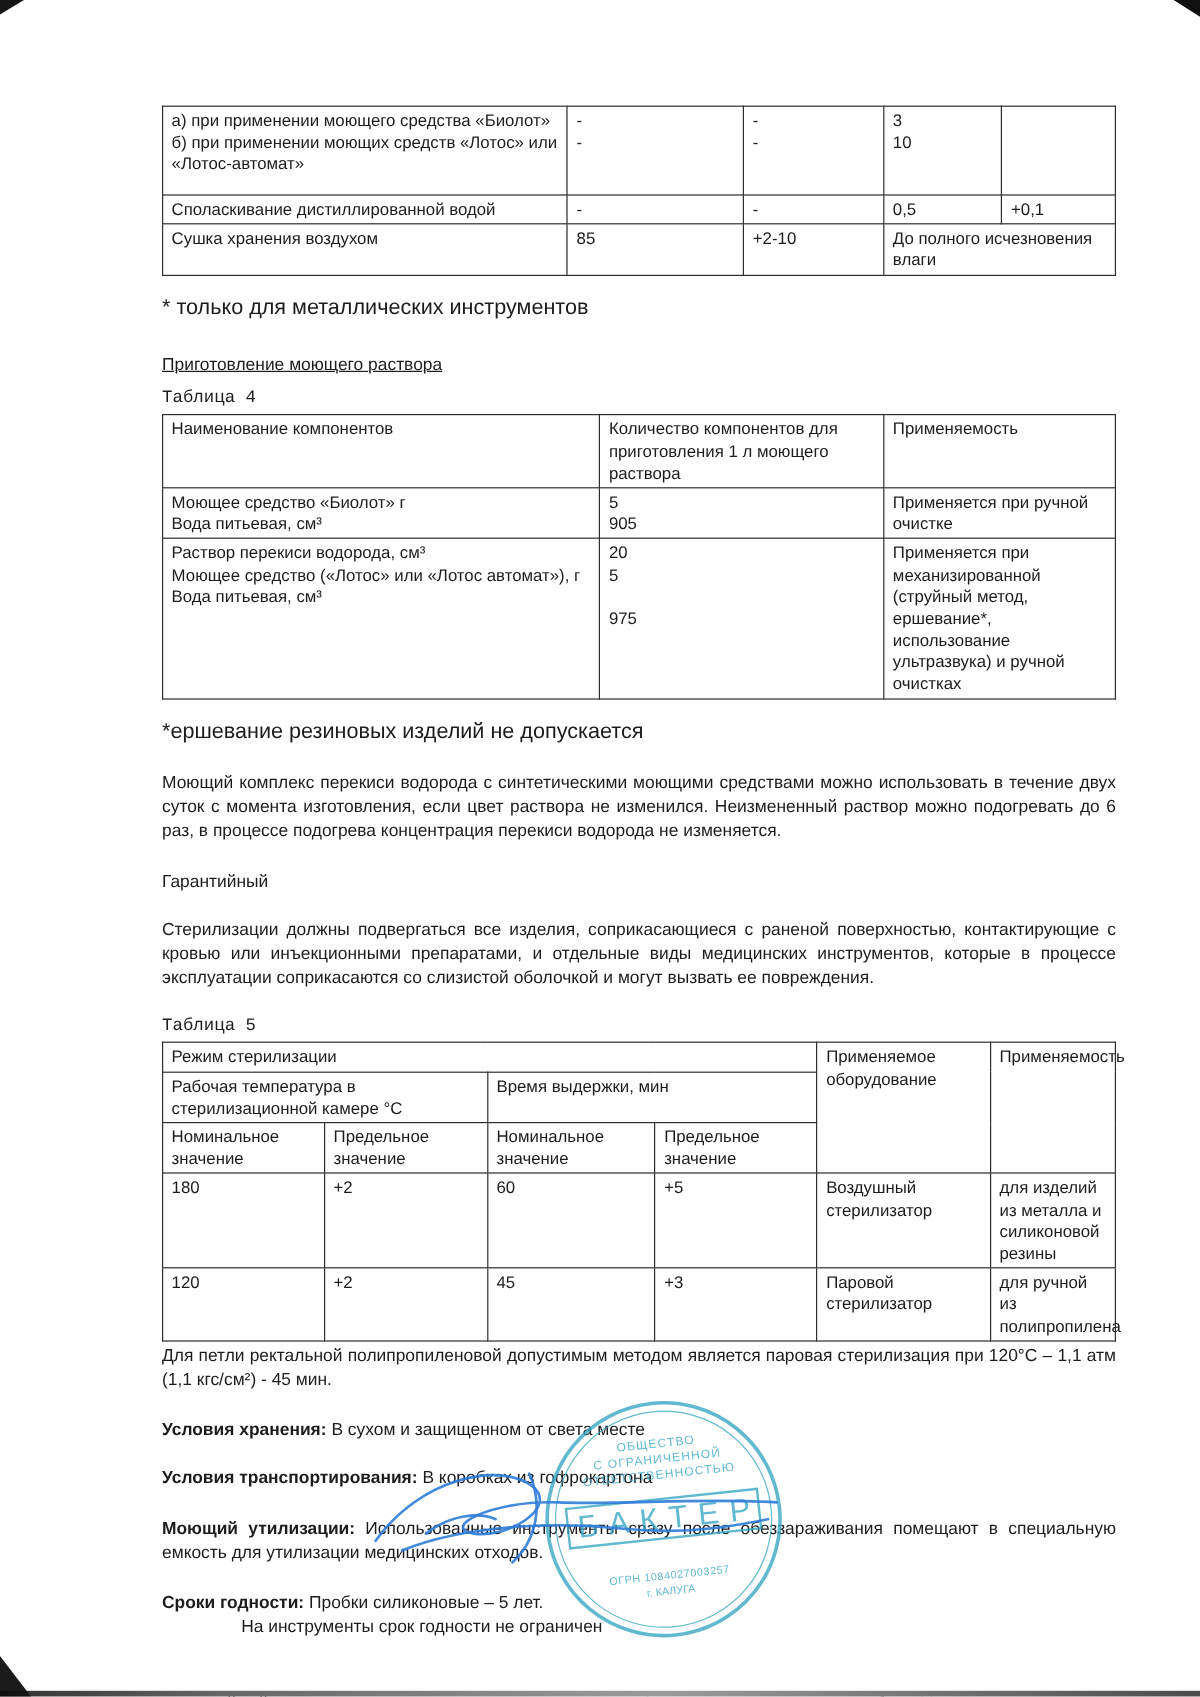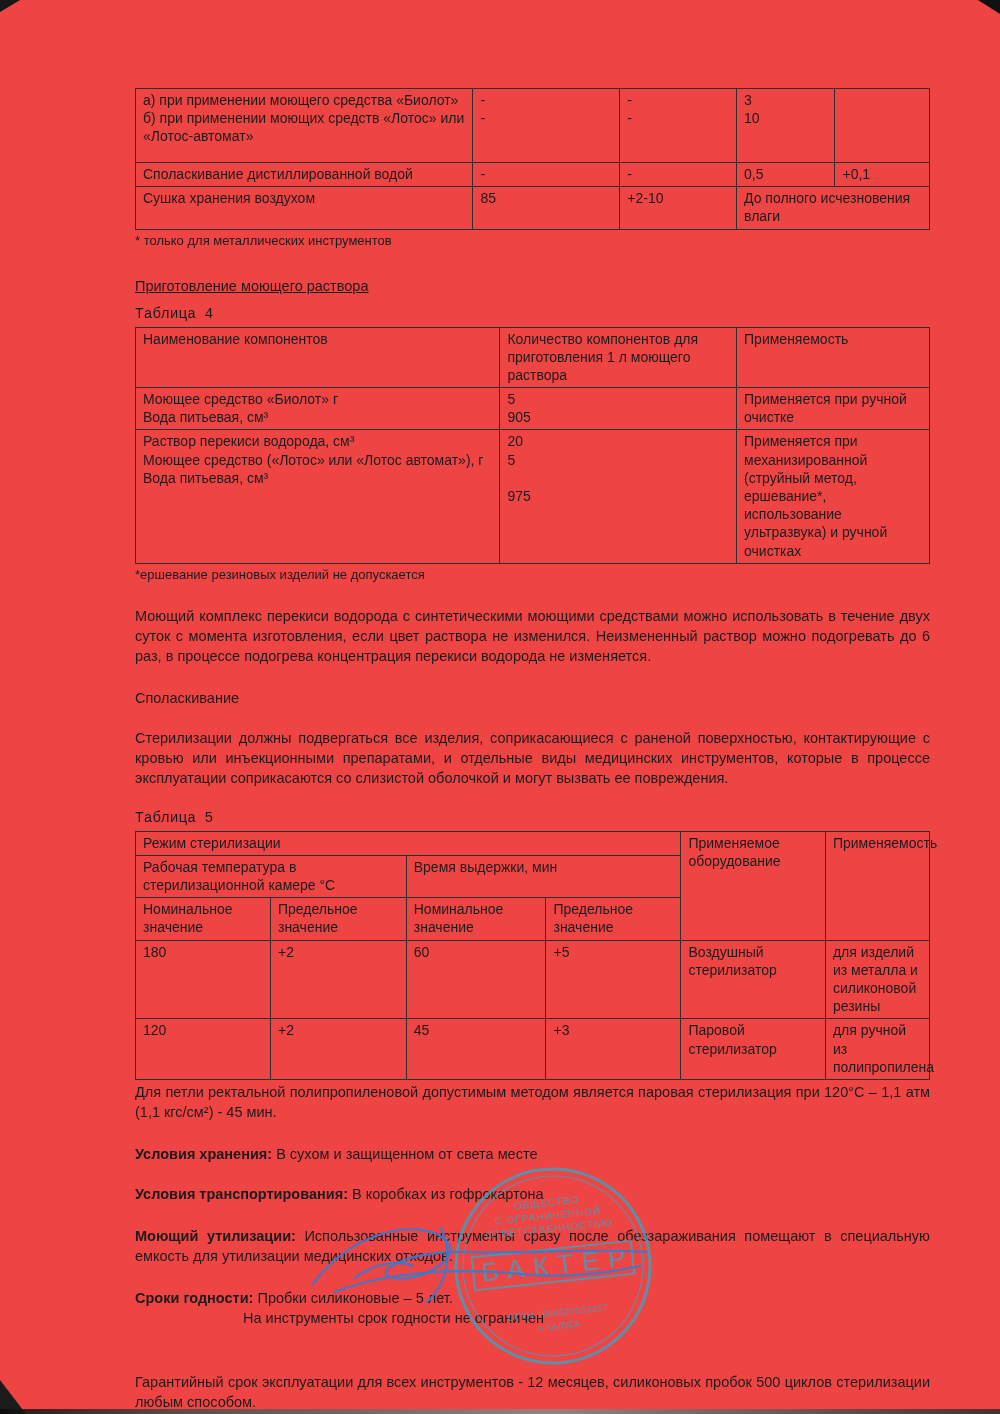--- a/index.html
+++ b/index.html
@@ -1,39 +1,39 @@
 <!DOCTYPE html>
 <html><head>
 <meta charset="utf-8">
 <style>
   * { margin:0; padding:0; box-sizing:border-box; }
   html,body { background:#e8e8e8; }
   .page {
     position:relative; width:1000px; height:1414px; margin:0 auto;
-    background:#ef4444; overflow:hidden;
+    background:#ffffff; overflow:hidden;
     font-family:"Liberation Sans", sans-serif; color:#1c1c1e;
   }
   .content { position:absolute; left:135px; top:88px; width:795px; font-size:14.5px; line-height:1.38; }
 
   table { width:100%; border-collapse:collapse; table-layout:fixed; font-size:14px; }
   td, th { border:1px solid #2e2e30; padding:2px 7px 3px 7px; vertical-align:top;
            text-align:left; font-weight:normal; white-space:pre-line; line-height:1.3; }
-  .footnote { font-size:13px; margin-top:2px; }
+  .footnote { font-size:18px; margin-top:14px; }
 
   .sp-26 { margin-bottom:26px; } .sp-22 { margin-bottom:22px; } .sp-20 { margin-bottom:20px; }
   .title-line { margin-bottom:8px;text-decoration:underline; }
   .tbl-label { margin-bottom:3px;font-family:Liberation Mono, monospace; }
   .para { text-align:justify;margin-top:20px; }
   b { font-weight:bold; }
 
   .row-tall td { height:74px; }
   .t5-r1 td { height:74px;margin-left:36px; }
   .t5-r2 td { height:36px; }
 
-  .shelf-line2 { margin-left:108px; }
+  .shelf-line2 { margin-left:66px; }
 
   .stamp {
     position:absolute; left:447px; top:1160px; width:212px; height:212px;
     transform:rotate(-6deg); opacity:.78; pointer-events:none;
   }
   .stamp text { font-family:"Liberation Sans", sans-serif; fill:#35a6c4; text-anchor:middle; }
   .stamp .ring { stroke:#35a6c4; fill:none; }
   .stamp .box  { stroke:#35a6c4; fill:none; }
 
   .signature { position:absolute; left:295px; top:1212px; width:370px; height:110px; pointer-events:none; }
@@ -126,21 +126,21 @@
 
 975</td>
         <td>Применяется при механизированной (струйный метод, ершевание*, использование ультразвука) и ручной очистках</td>
       </tr>
     </tbody>
       </table>
     <div class="footnote sp-22">*ершевание резиновых изделий не допускается</div>
 
     <p class="para sp-22">Моющий комплекс перекиси водорода с синтетическими моющими средствами можно использовать в течение двух суток с момента изготовления, если цвет раствора не изменился. Неизмененный раствор можно подогревать до 6 раз, в процессе подогрева концентрация перекиси водорода не изменяется.</p>
 
-    <div class="sp-20">Споласкивание</div>
+    <div class="sp-20">Гарантийный</div>
     <p class="para sp-20">Стерилизации должны подвергаться все изделия, соприкасающиеся с раненой поверхностью, контактирующие с кровью или инъекционными препаратами, и отдельные виды медицинских инструментов, которые в процессе эксплуатации соприкасаются со слизистой оболочкой и могут вызвать ее повреждения.</p>
 
     <div class="tbl-label">Таблица 5</div>
 
     <table>
       <colgroup>
         <col style="width:17%">
           <col style="width:17.1%">
           <col style="width:17.6%">
           <col style="width:17%">

